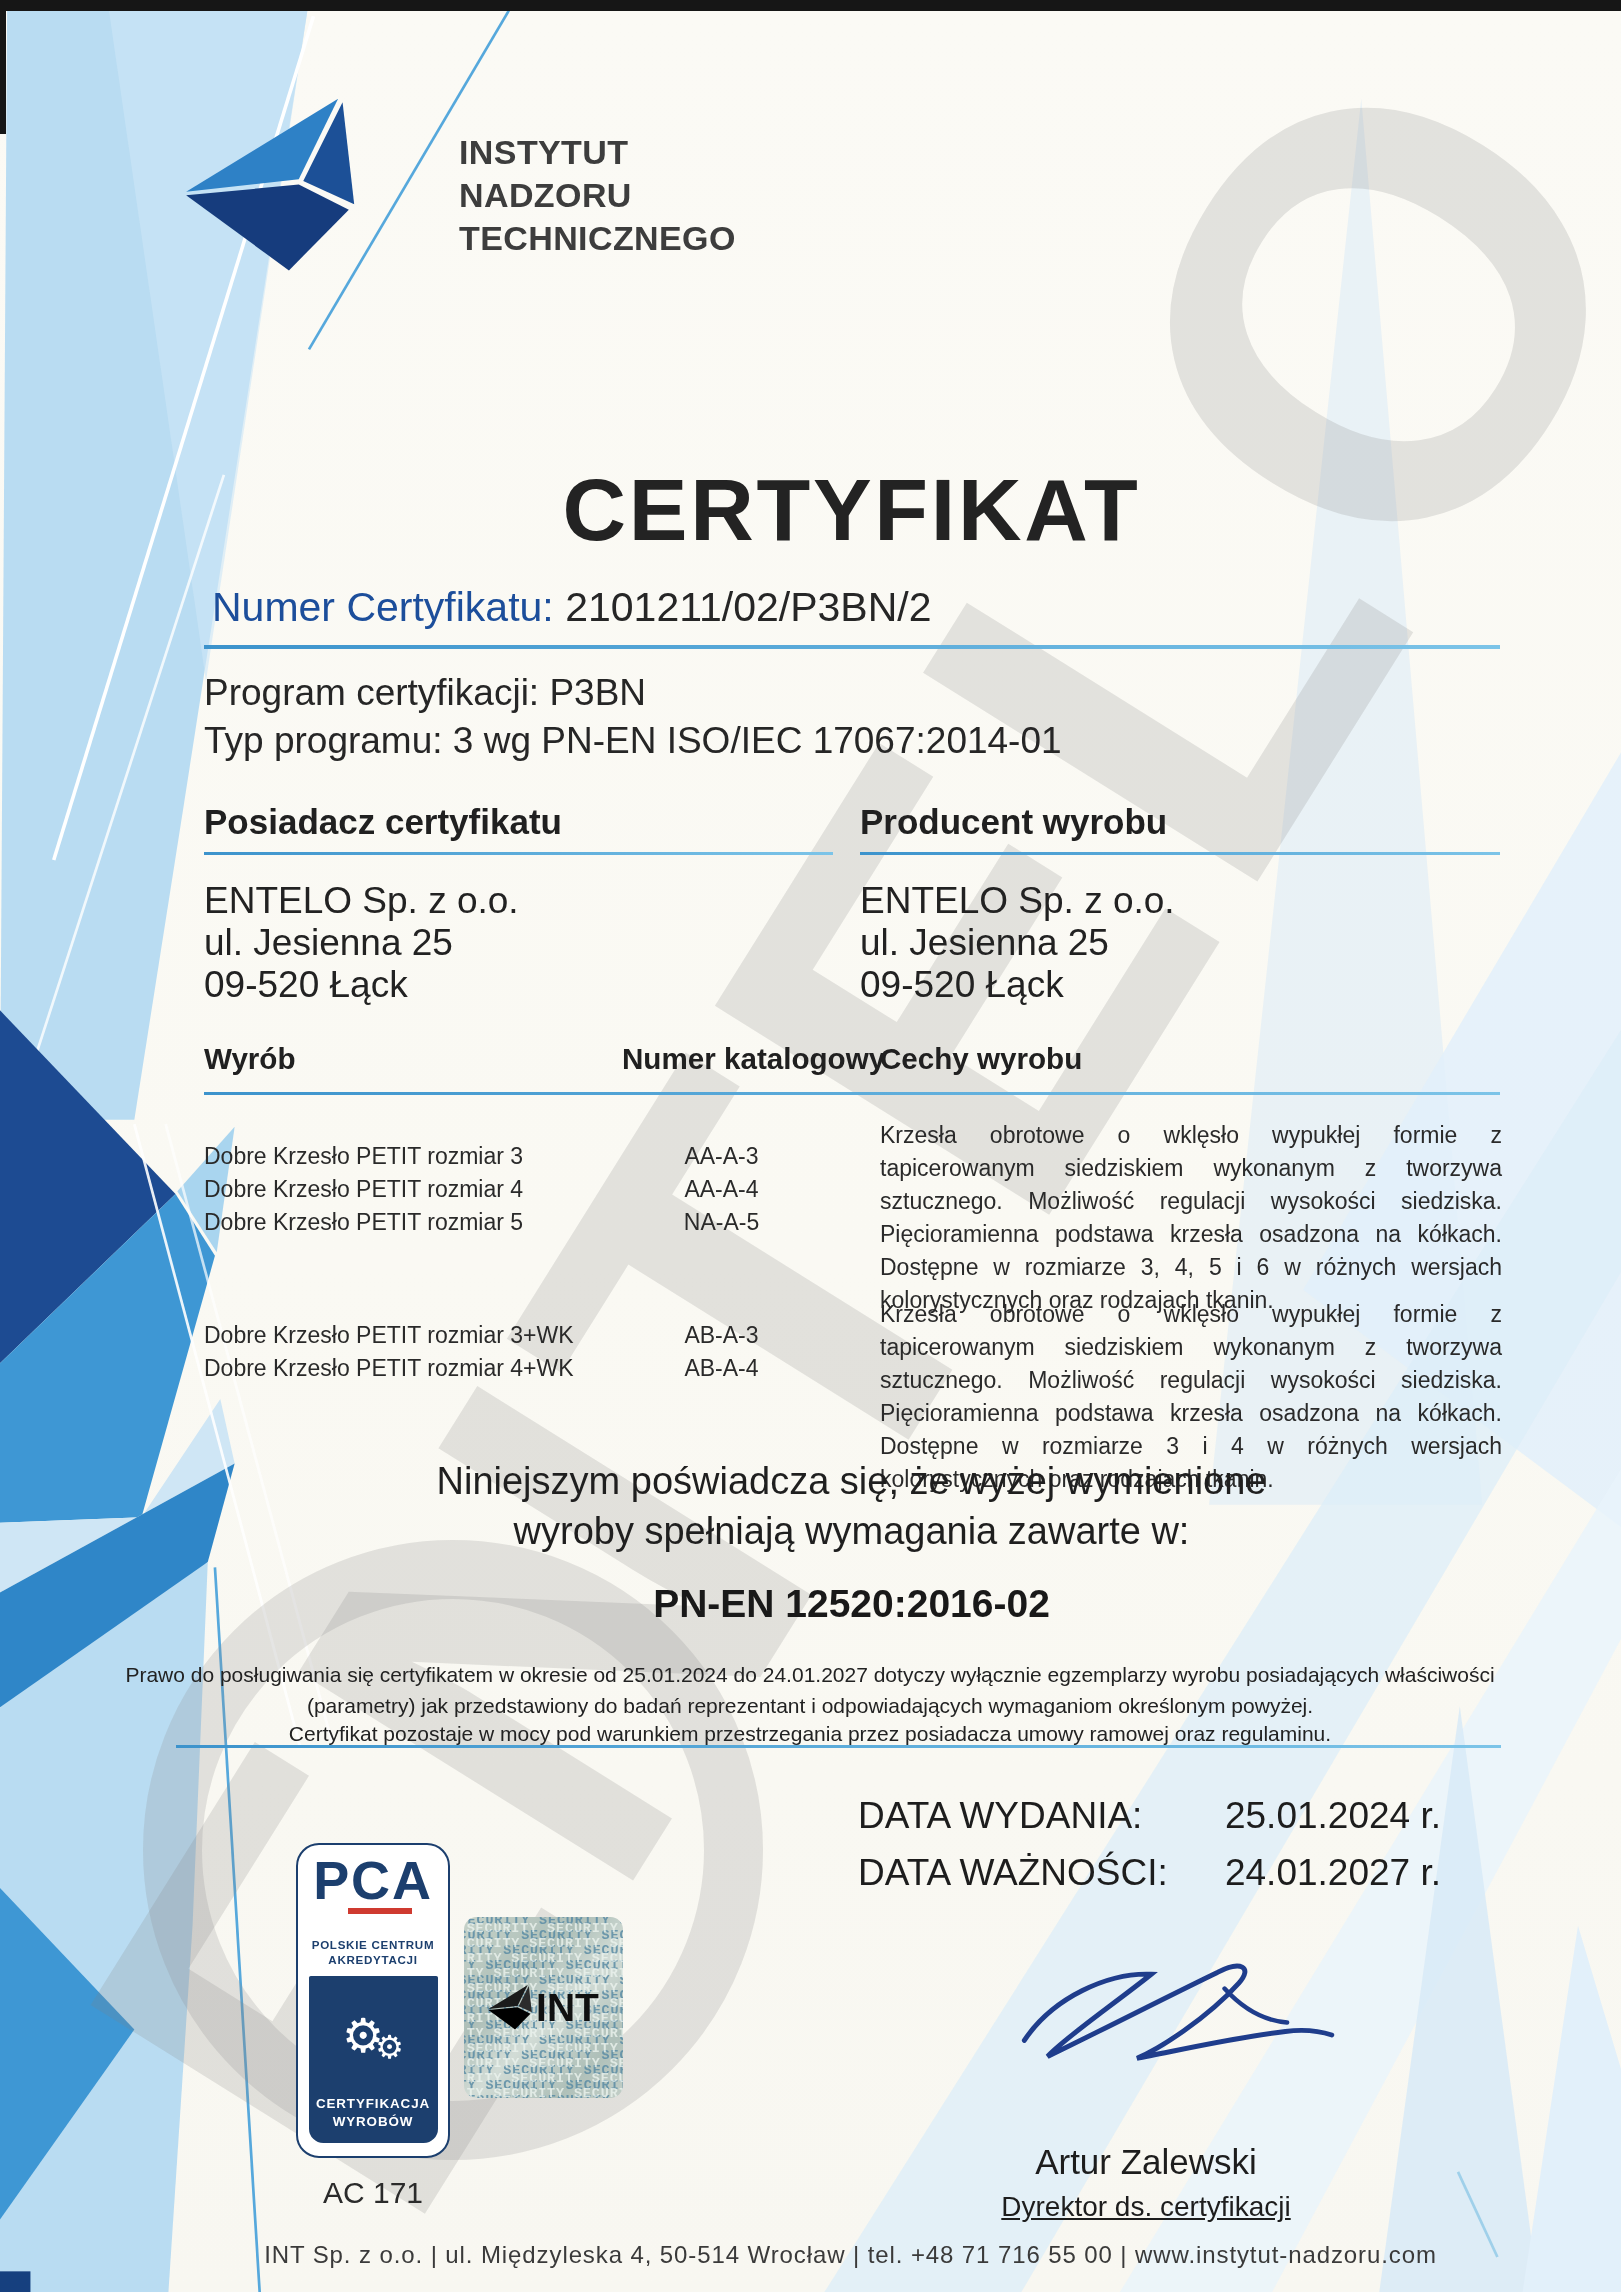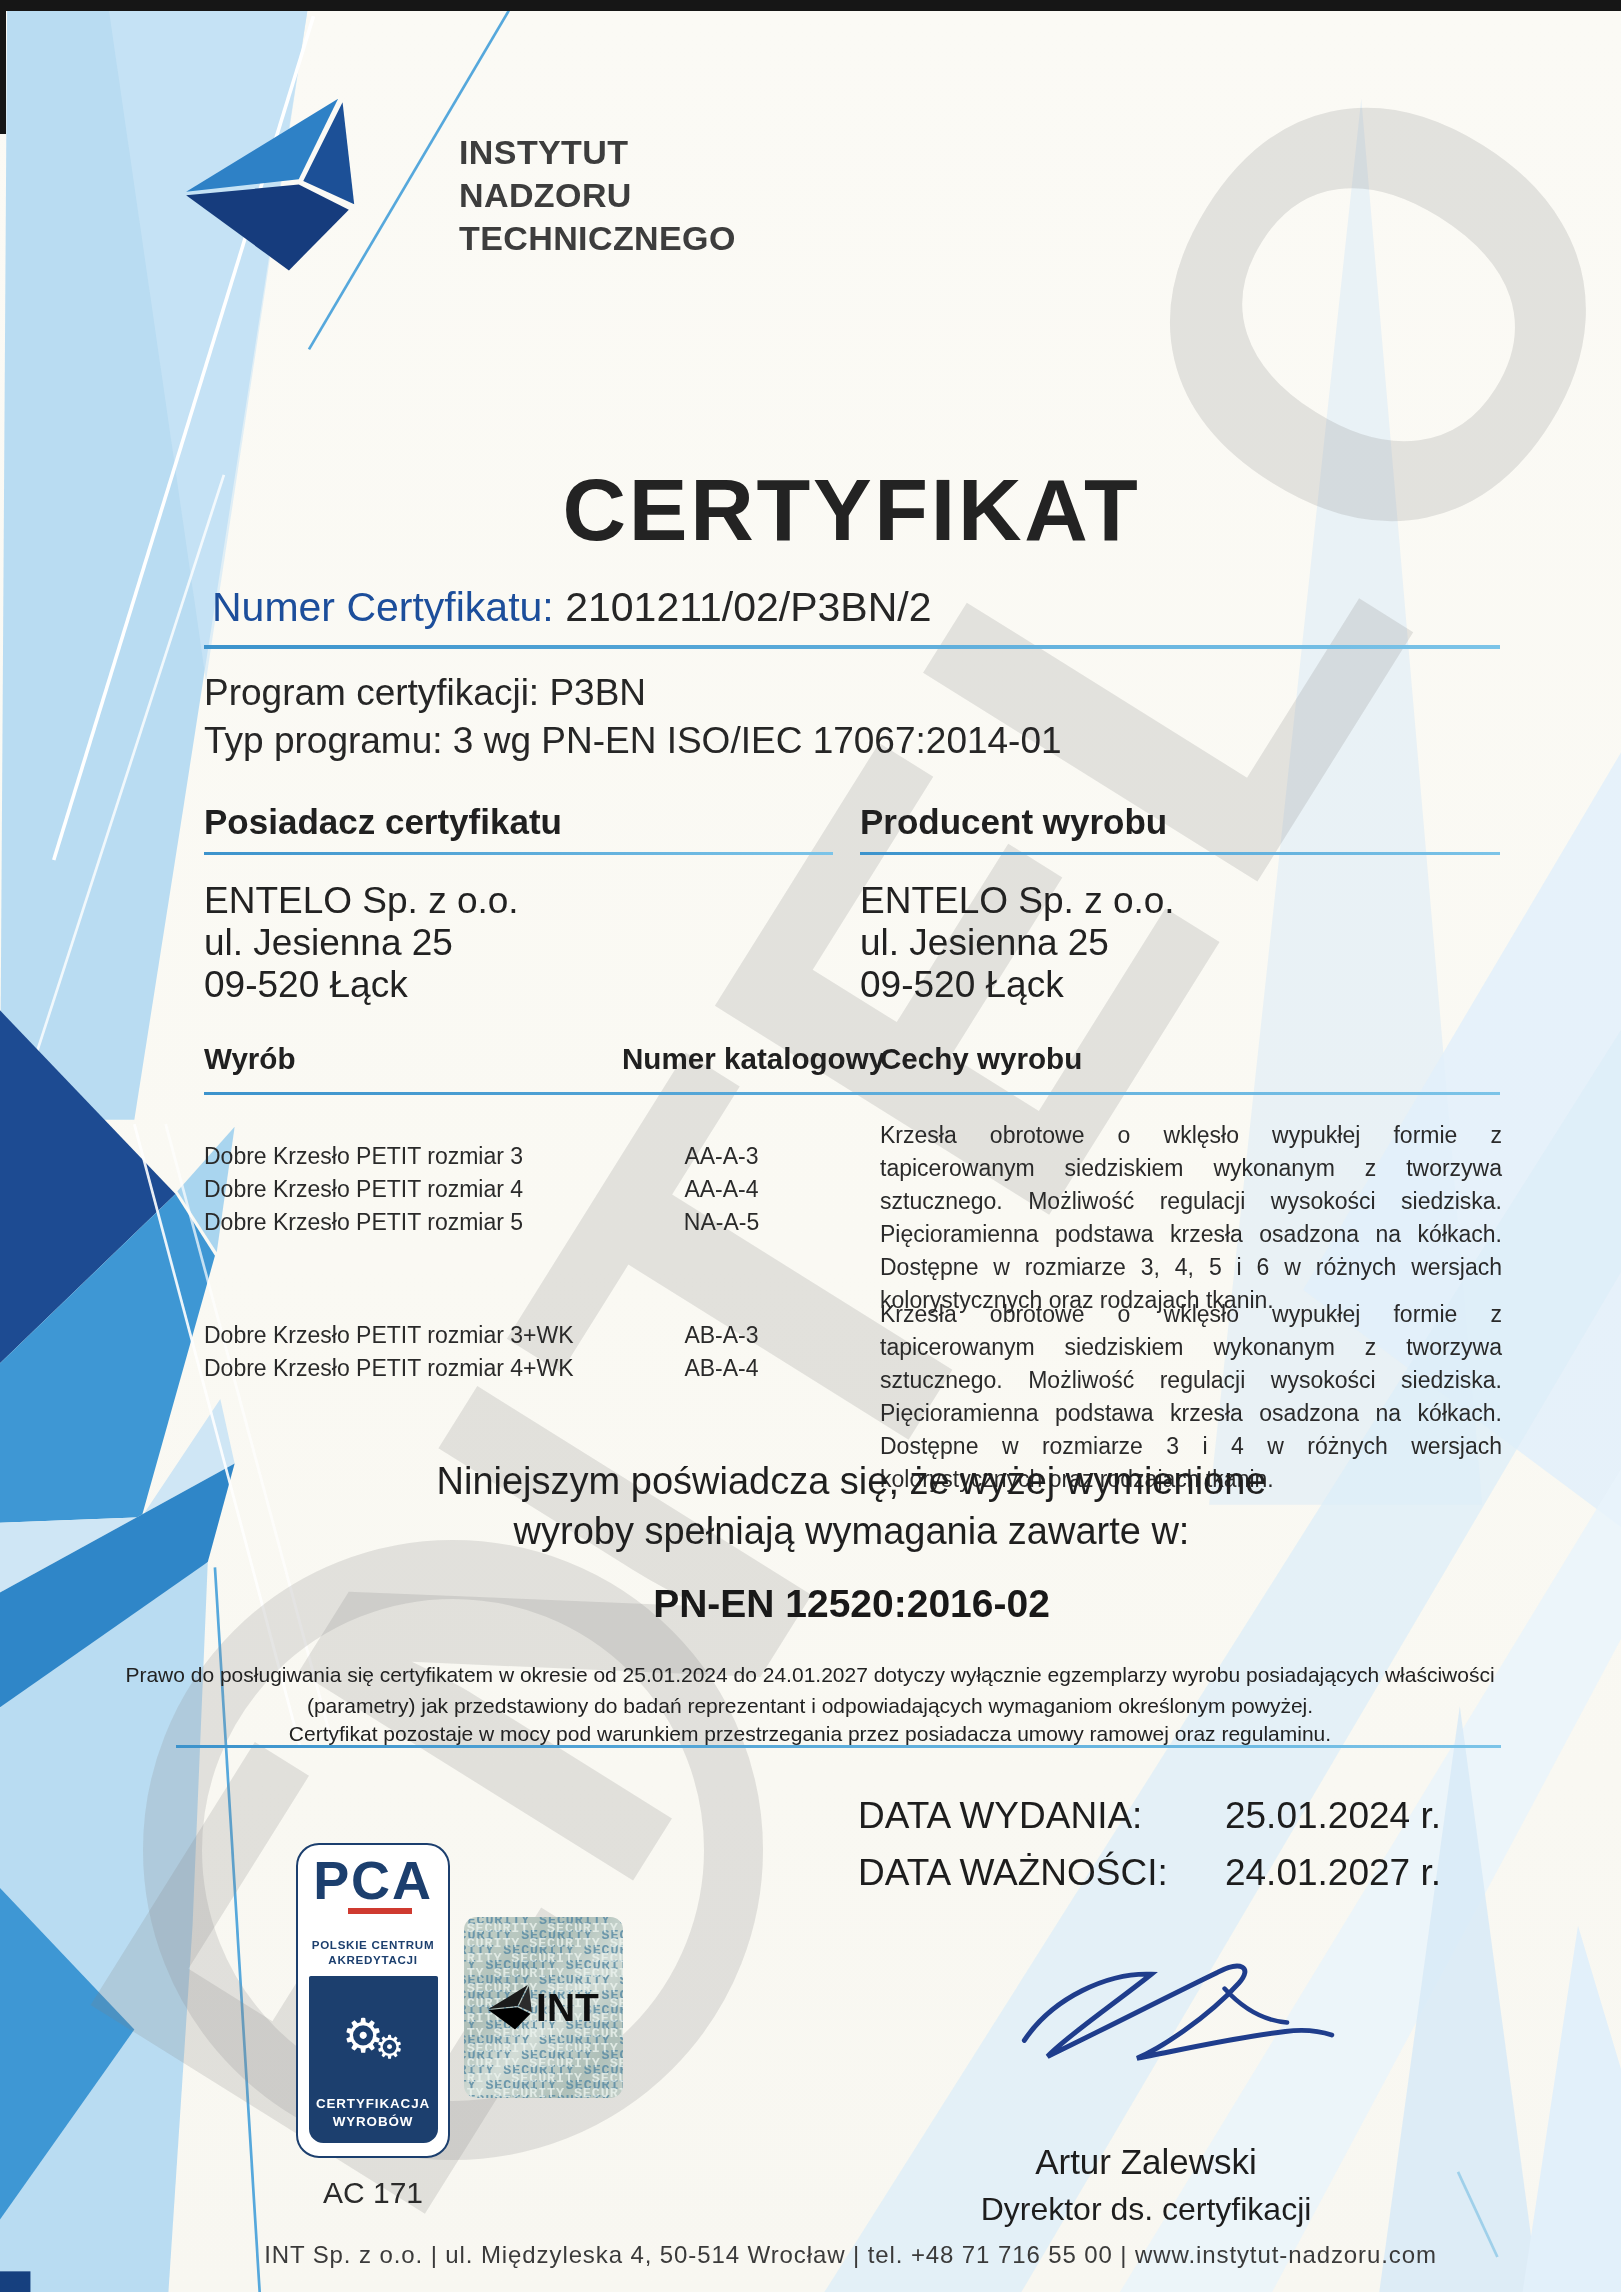--- a/index.html
+++ b/index.html
@@ -77,21 +77,21 @@
   .r4{left:176px;top:1745px;width:1325px;height:2.7px;}
   
   .date-lbl{font-size:37px;color:#1d1d1d;}
   .date-val{font-size:37px;color:#1d1d1d;text-align:right;width:304px;}
   .dl1{left:858px;top:1795px;}
   .dv1{left:1137px;top:1795px;}
   .dl2{left:858px;top:1852px;}
   .dv2{left:1137px;top:1852px;}
   .sig-svg{left:999px;top:1951px;}
   .sig-name{left:922px;top:2142px;width:448px;text-align:center;font-size:35px;color:#1d1d1d;}
-  .sig-role{left:922px;top:2191px;width:448px;text-align:center;font-size:32px;color:#1d1d1d;}
+  .sig-role{left:922px;top:2191px;width:448px;text-align:center;font-size:28px;color:#1d1d1d;text-decoration:underline;}
   
   .pca{
     left:296px;top:1843px;width:154px;height:315px;background:#fff;
     border:2.7px solid #1c3f6e;border-radius:23px;box-sizing:border-box;
     display:flex;flex-direction:column;align-items:center;overflow:hidden;
   }
   .pca-acronym{font-size:54px;font-weight:bold;color:#1c3f6e;letter-spacing:1.8px;margin-top:7.2px;line-height:56px;}
   .pca-redbar{width:64px;height:5.4px;background:#cf3a30;margin-left:50px;align-self:flex-start;}
   .pca-org{font-size:11.6px;font-weight:bold;color:#1c3f6e;letter-spacing:0.7px;text-align:center;line-height:15px;margin-top:23px;}
   .pca-box{

